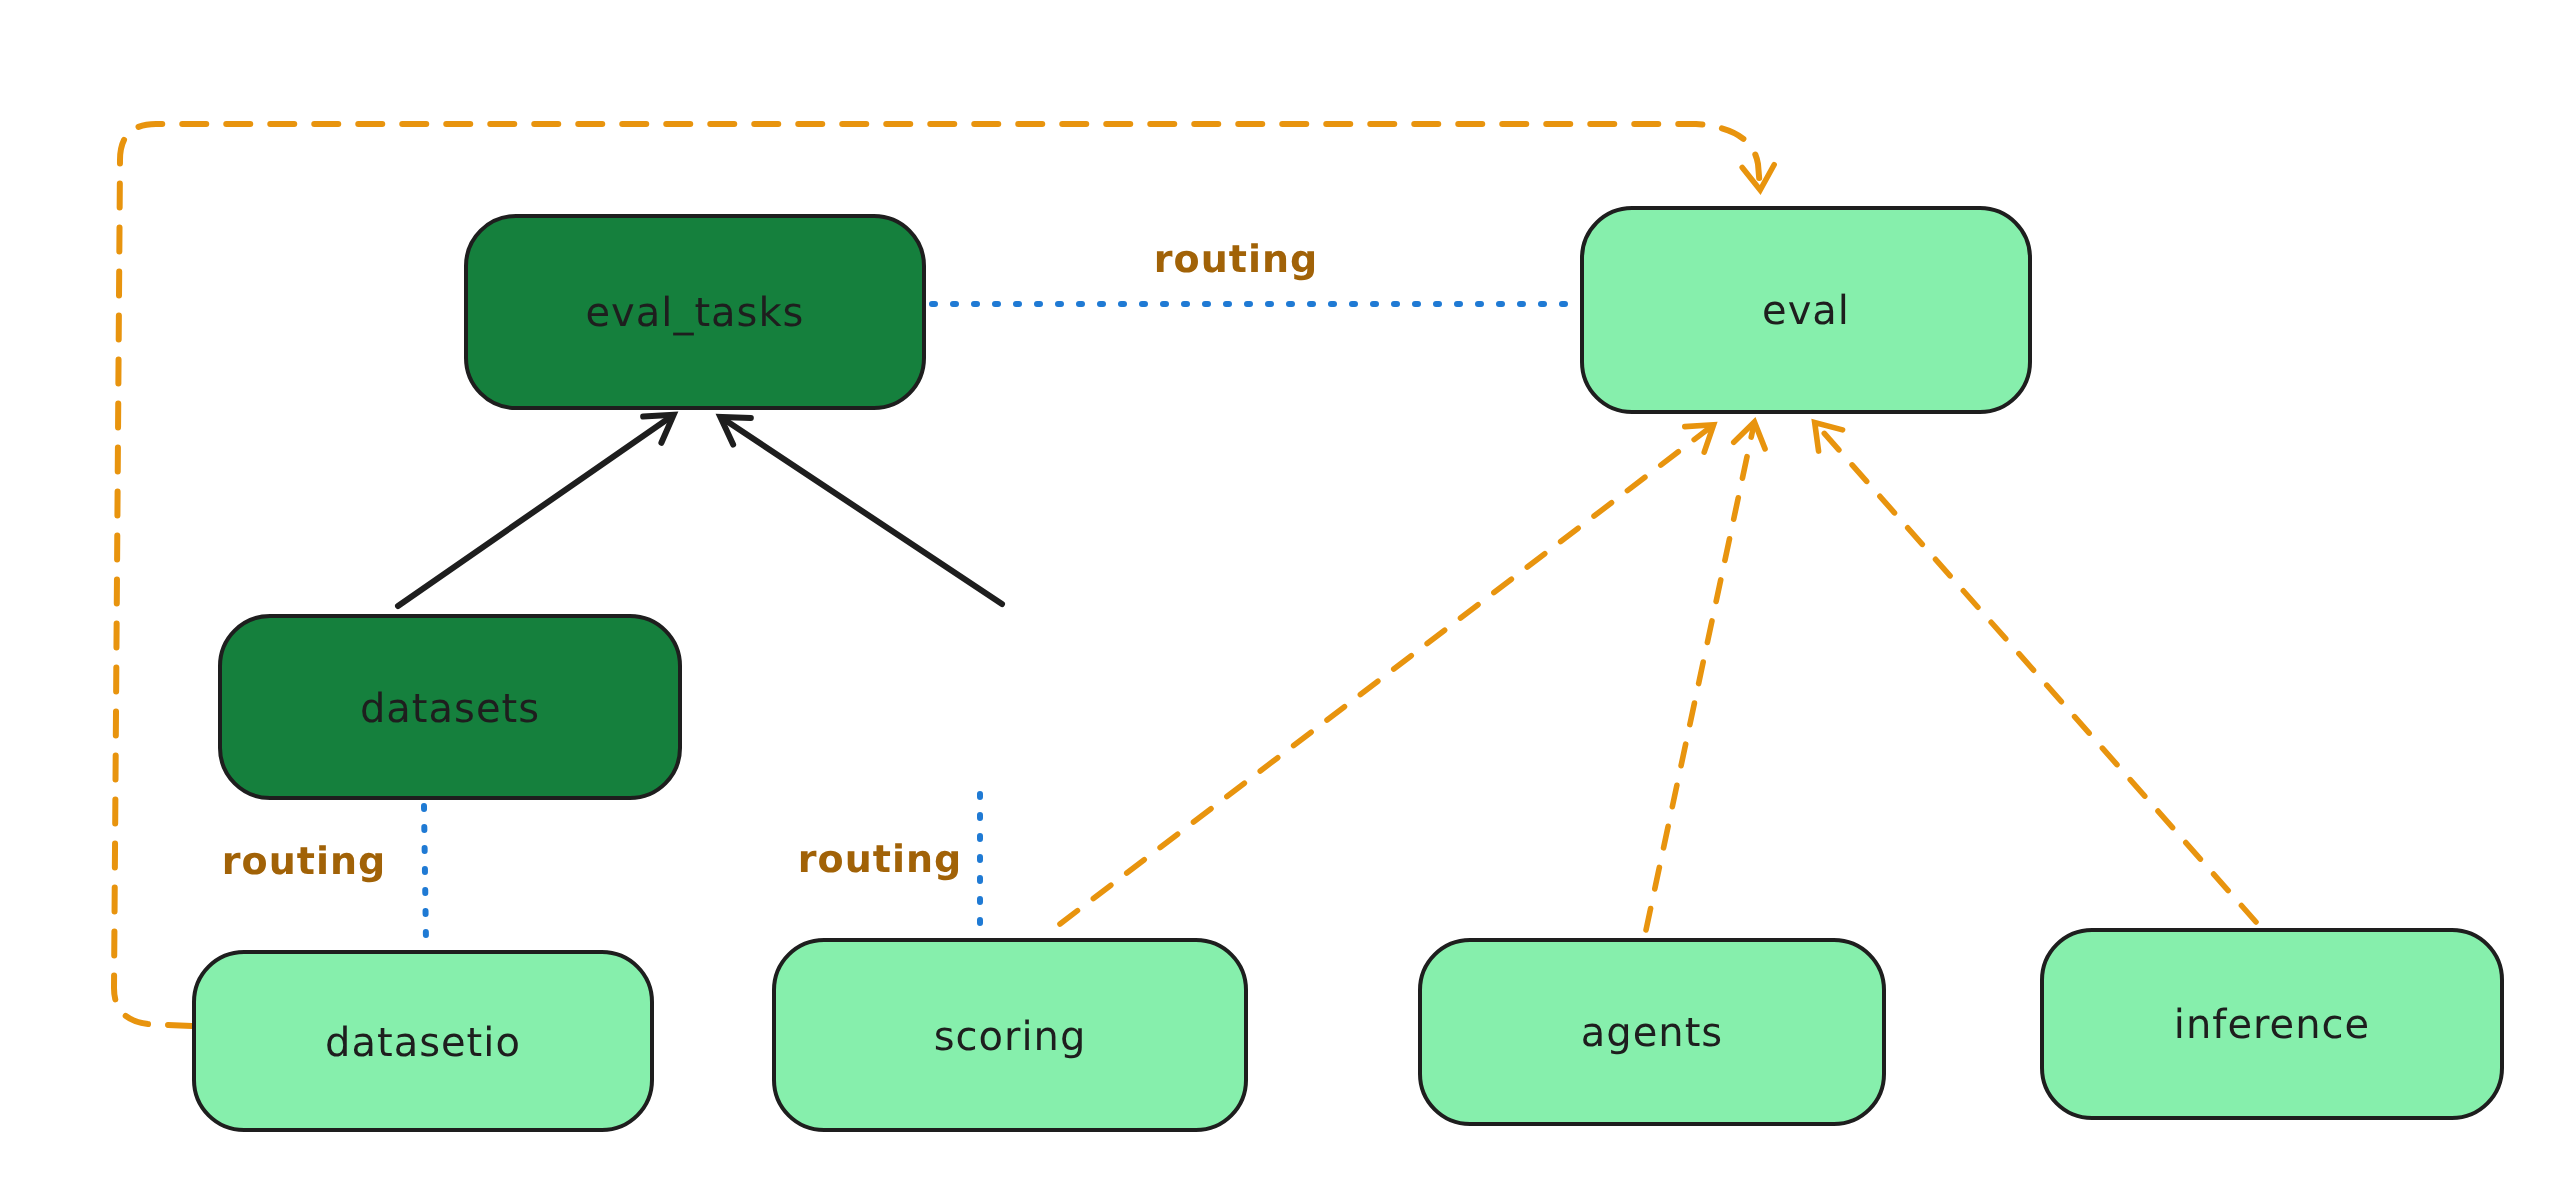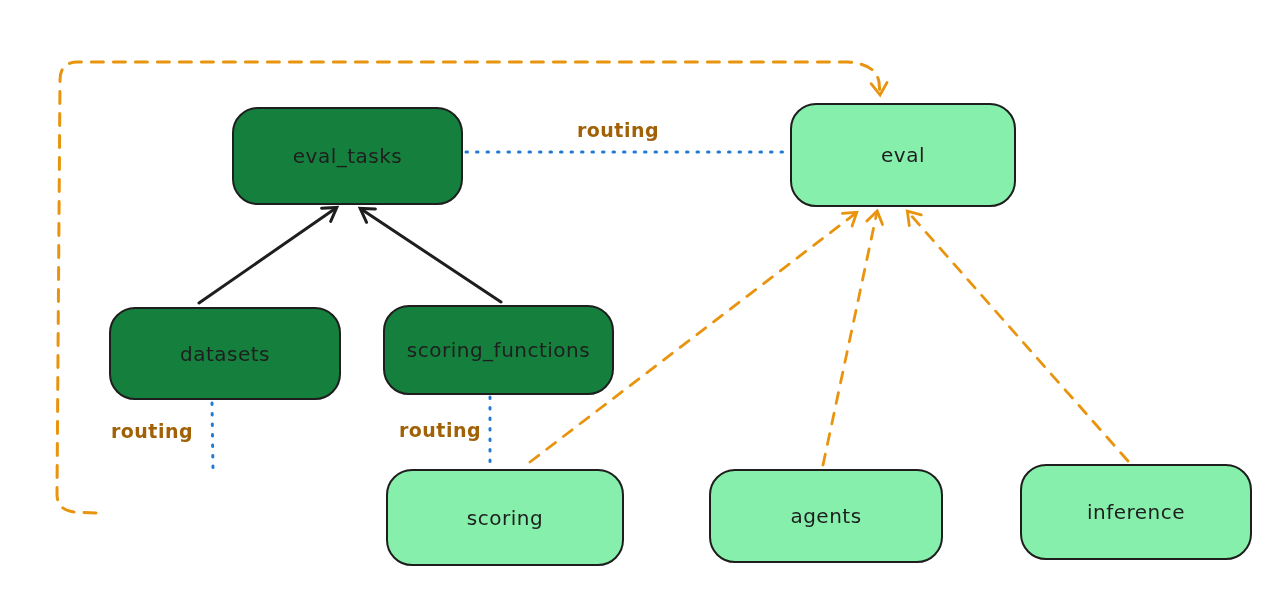--- a/index.html
+++ b/index.html
@@ -65,24 +65,24 @@
   </div>
 
   <div class="node provider" style="left:790px;top:103px;width:226px;height:104px;">
     <span>eval</span>
   </div>
 
   <div class="node api" style="left:97px;top:307px;width:232px;height:93px;margin-left:12px;">
     <span>datasets</span>
   </div>
 
-  <div class="node api" style="left:383px;top:305px;width:231px;height:90px;">
-    <span>scoring_functions</span>
+
+  <div class="node provider" style="left:96px;top:475px;width:231px;height:91px;">
+    <span>datasetio</span>
   </div>
-
 
   <div class="node provider" style="left:386px;top:469px;width:238px;height:97px;">
     <span>scoring</span>
   </div>
 
   <div class="node provider" style="left:1020px;top:464px;width:232px;height:96px;">
     <span>inference</span>
   </div>
 
   <div class="node provider" style="left:709px;top:469px;width:234px;height:94px;">

